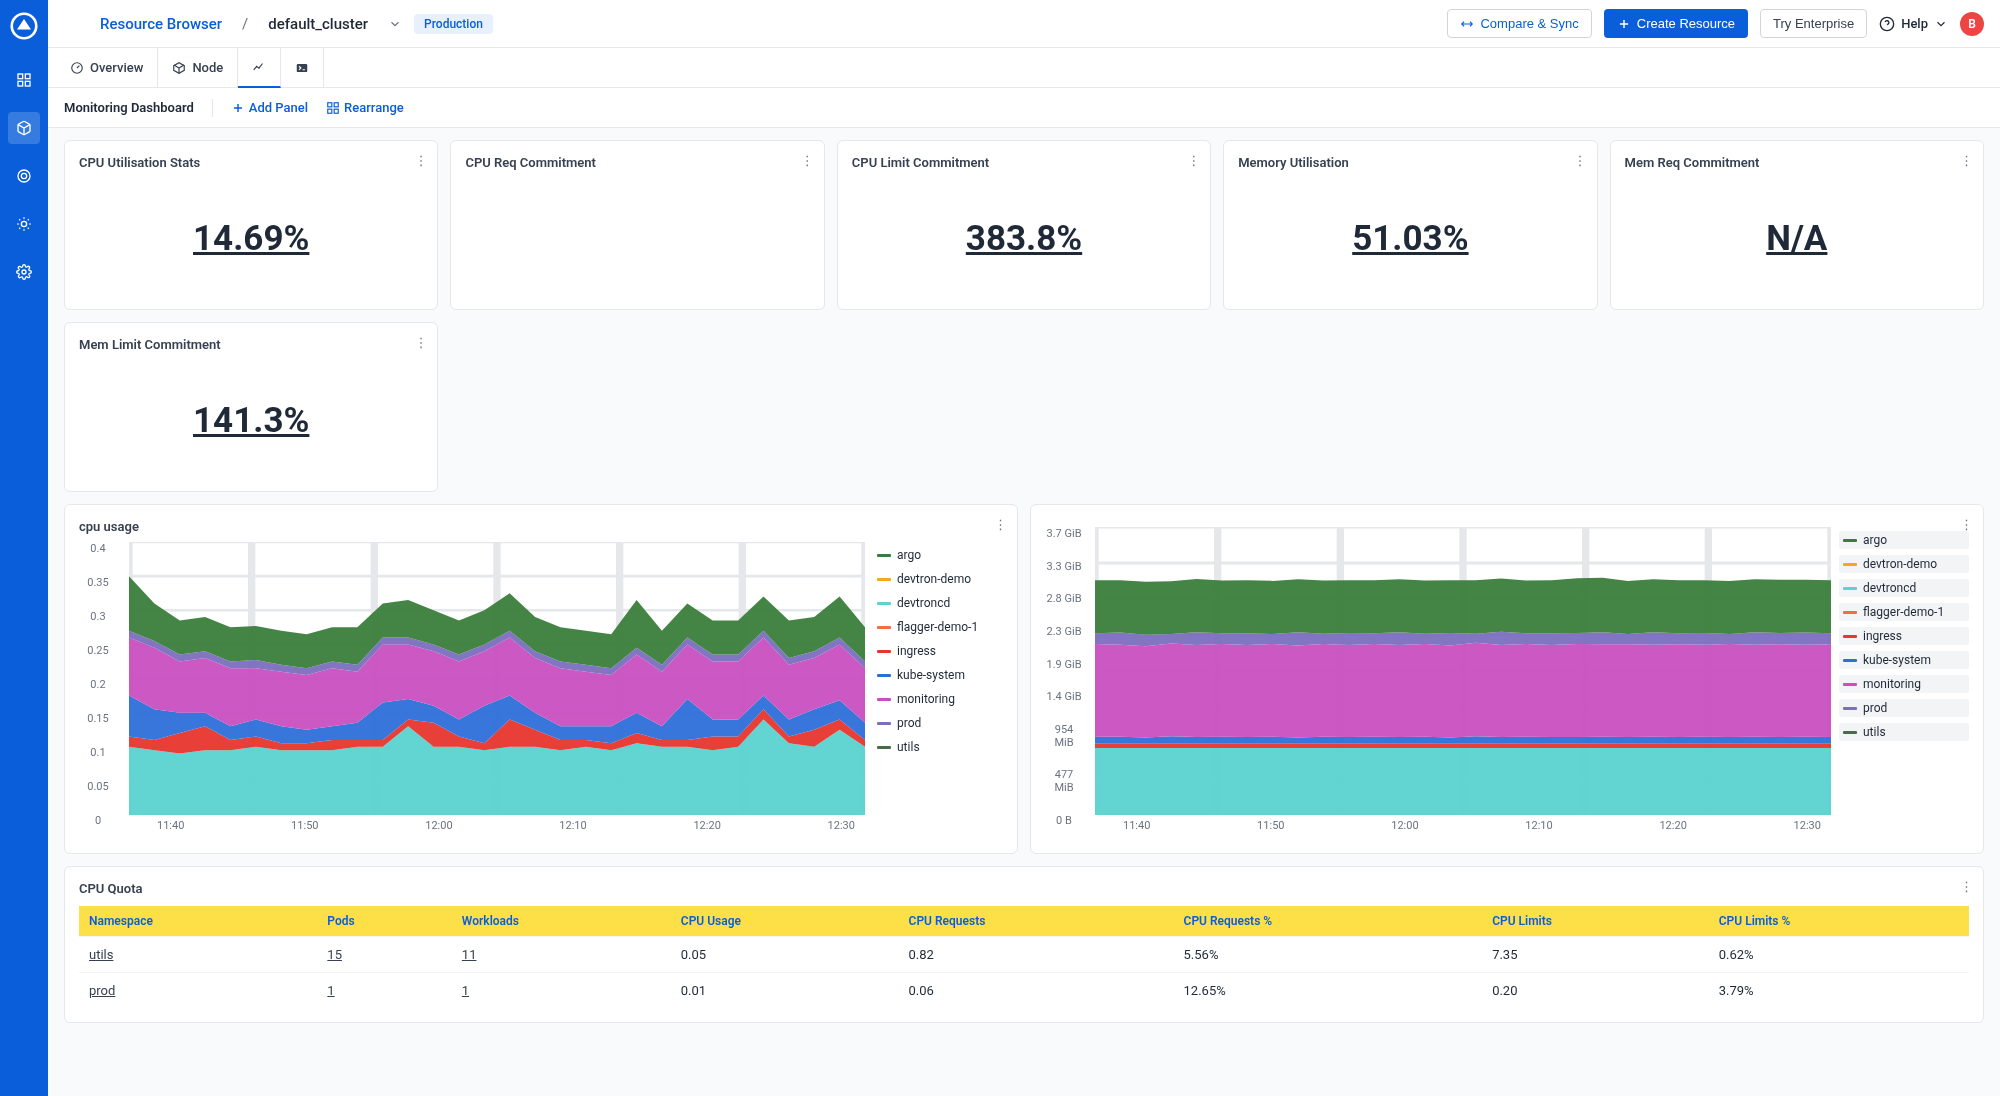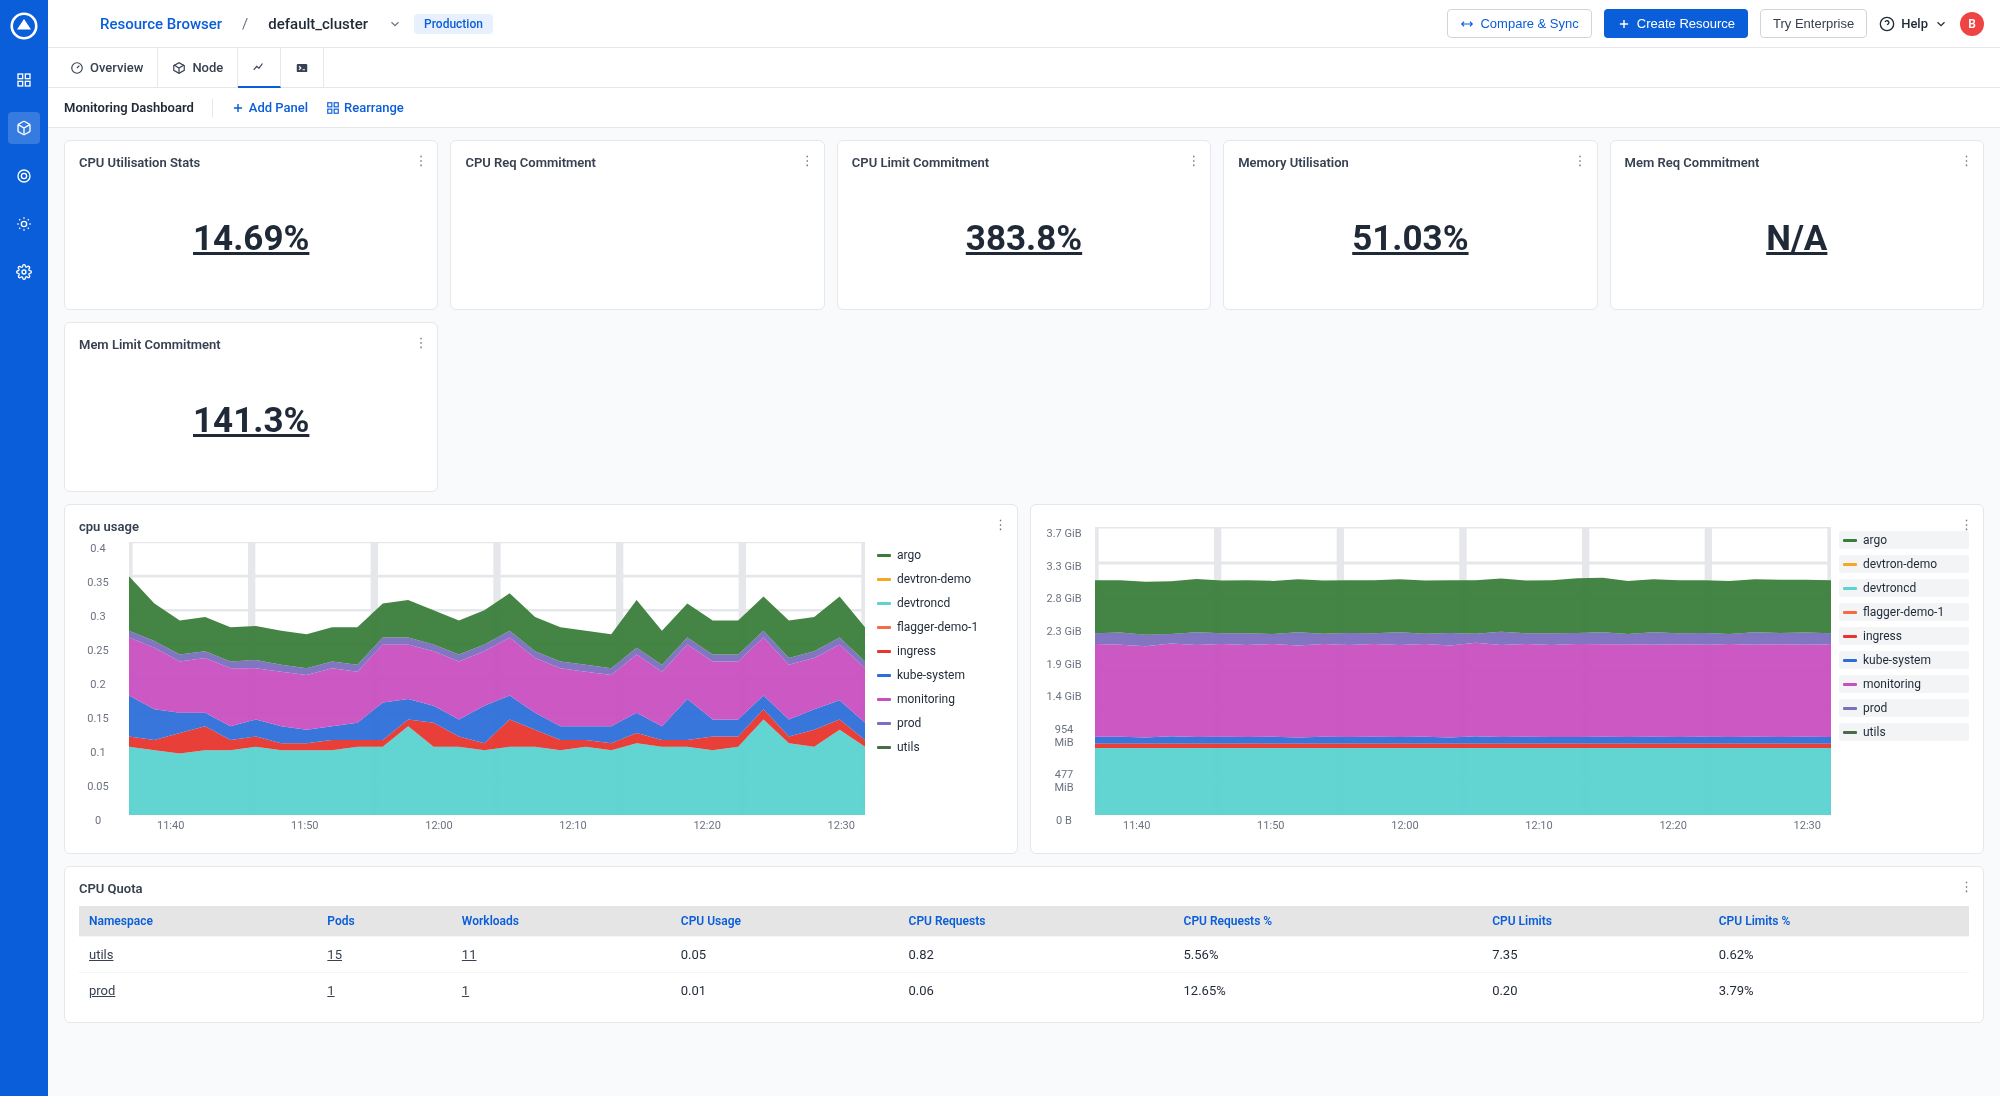--- a/index.html
+++ b/index.html
@@ -44,21 +44,21 @@
 .leg-item { display: flex; align-items: center; gap: 6px; padding: 2px 4px; border-radius: 3px; }
 .leg-item.hl { background: #f3f4f6; }
 .leg-swatch { width: 14px; height: 3px; border-radius: 1px; }
 .yaxis { position: absolute; left: 0; top: 0; bottom: 12px; width: 50px; display: flex; flex-direction: column; justify-content: space-between; font-size: 11px; color: #6b7280; text-align: center; padding-right: 12px; }
 .xaxis { position: absolute; left: 68px; right: 0; bottom: 0; height: 20px; display: flex; justify-content: space-between; font-size: 11px; color: #6b7280; padding: 0 10px; }
 .plot-area { position: absolute; left: 50px; right: 0; top: 0; bottom: 24px; }
 .plot-area svg { width: 100%; height: 100%; }
 .grid-line { stroke: #e5e7eb; stroke-width: 1; }
 .table-card { }
 .tbl { width: 100%; border-collapse: collapse; margin-top: 10px; }
-.tbl th { text-align: left; font-size: 12px; font-weight: 600; color: #0a5ed9; padding: 8px 10px; background: #e5e5e5; cursor: pointer; }
+.tbl th { text-align: left; font-size: 12px; font-weight: 600; color: #0a5ed9; padding: 8px 10px; background: #fde047; cursor: pointer; }
 .tbl td { padding: 10px 10px; font-size: 13px; border-top: 1px solid #f3f4f6; }
 .tbl td.link { color: #374151; text-decoration: underline; cursor: pointer; }
 .divider { width: 1px; height: 18px; background: #e5e7eb; }
 svg.ico { width: 16px; height: 16px; }
 svg.ico-sm { width: 14px; height: 14px; }
 </style>
 </head>
 <body>
 
 <div class="app">

